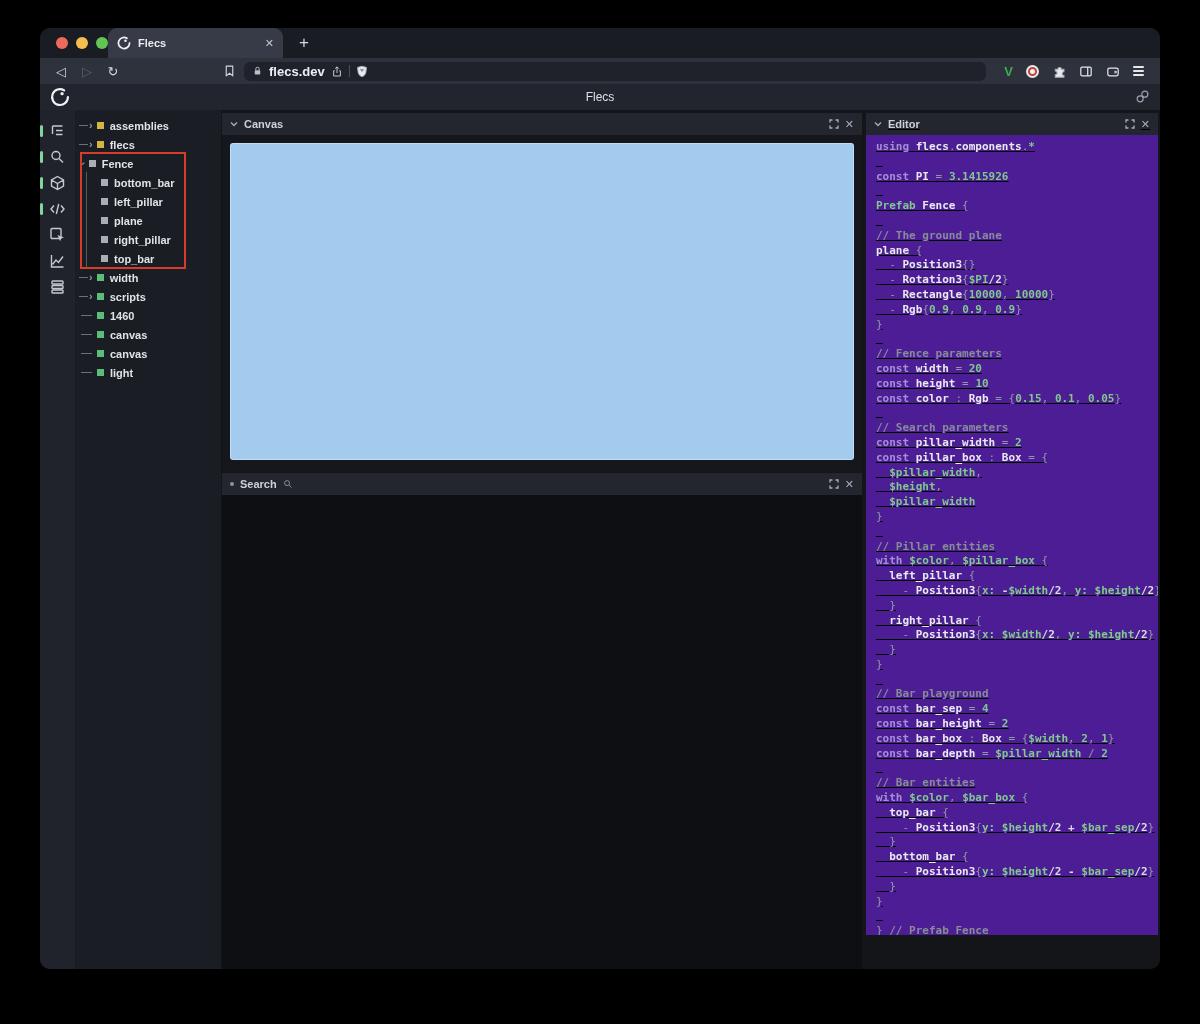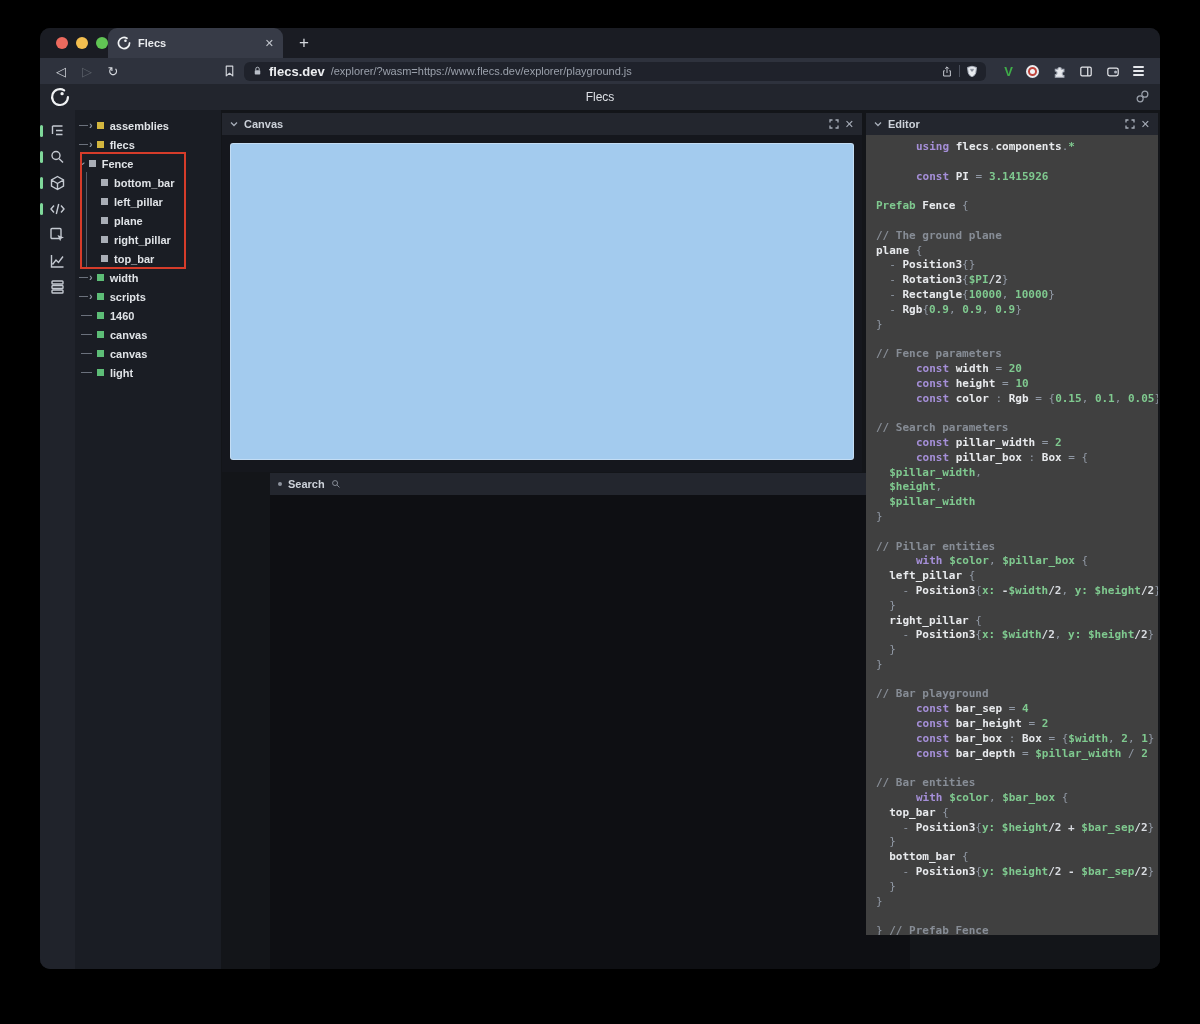--- a/index.html
+++ b/index.html
@@ -79,21 +79,21 @@
   .small-dot { width:4px; height:4px; border-radius:50%; background:#8d939d; }
 
   .canvas-body { height:337px; background:#15171d; padding:8px 8px 12px 8px; }
   .viewport { width:100%; height:317px; border-radius:3px; border:1px solid rgba(255,255,255,0.35); }
 
   .search-body { height:452px; background:#0e0f13; }
 
   .editor-body { height:800px; padding:5px 0 0 10px;
                  font-family:"DejaVu Sans Mono", monospace; font-size:11px; }
   .code-line { height:14.8px; line-height:14.8px; white-space:pre; }
-  .tk-k { color:#a58fd8; font-weight:bold;margin-left:40px; }
+  .tk-k { color:#a58fd8; font-weight:bold; }
   .tk-b { color:#e8eaed; font-weight:bold; }
   .tk-g { color:#7fc98f; font-weight:bold; }
   .tk-p { color:#9098a4; }
   .tk-c { color:#878d96; font-weight:bold; }
   .tk-w { color:#d9dce1; font-weight:bold; }
 </style>
 </head>
 <body>
 
 <div class="stage">
@@ -125,21 +125,20 @@
         <svg width="13" height="14" viewBox="0 0 16 16">
             <path d="M4 2 h8 v12 l-4 -3.2 -4 3.2 z" stroke="#d3d6dc" stroke-width="1.4" fill="none" stroke-linejoin="round"></path>
           </svg>
       </span>
       <div class="urlpill">
         <svg width="11" height="12" viewBox="0 0 16 16">
           <rect x="4" y="7" width="8" height="6" rx="1" fill="#b9bec7"></rect>
           <path d="M5.5 7 v-2 a2.5 2.5 0 0 1 5 0 v2" stroke="#b9bec7" stroke-width="1.4" fill="none"></path>
         </svg>
         <span class="url-domain">flecs.dev</span>
-        <span class="url-path">/explorer/?wasm=https://www.flecs.dev/explorer/playground.js</span>
         <span class="ph-icon">
           <svg width="12" height="13" viewBox="0 0 16 16">
               <path d="M5 7 h-1.5 v7 h9 v-7 H11" stroke="#c8ccd3" stroke-width="1.3" fill="none"></path>
               <path d="M8 10 V2 M5.6 4.2 8 1.8 10.4 4.2" stroke="#c8ccd3" stroke-width="1.3" fill="none"></path>
             </svg>
         </span>
         <span class="pill-div"></span>
         <span class="ph-icon">
           <svg width="12" height="13" viewBox="0 0 16 16">
               <path d="M8 1 L14 2.6 L13 10 C12.5 13 8 15 8 15 C8 15 3.5 13 3 10 L2 2.6 Z" fill="#e8ebef"></path>
@@ -355,42 +354,42 @@
                 <path d="M1 3.5 V1 H3.5 M6.5 1 H9 V3.5 M9 6.5 V9 H6.5 M3.5 9 H1 V6.5"></path>
               </svg>
           </span>
           <span class="ph-close">✕</span>
         </div>
         <div class="canvas-body">
           <div class="viewport" id="viewport" style="background: rgb(163, 203, 238);"></div>
         </div>
       </div>
 
-      <div class="panel" style="left:182px; top:363px; width:640px; height:496px;margin-left:48px;">
+      <div class="panel" style="left:182px; top:363px; width:640px; height:496px;">
         <div class="panel-header">
           <span class="small-dot"></span>
           <span class="panel-title">Search</span>
           <span class="ph-icon">
             <svg width="10" height="10" viewBox="0 0 16 16" style="stroke:#9aa0ab;">
                 <circle cx="6.5" cy="6.5" r="4"></circle>
                 <line x1="9.7" y1="9.7" x2="13.5" y2="13.5"></line>
               </svg>
           </span>
           <span class="ph-flex"></span>
           <span class="ph-icon">
             <svg width="10" height="10" viewBox="0 0 10 10">
                 <path d="M1 3.5 V1 H3.5 M6.5 1 H9 V3.5 M9 6.5 V9 H6.5 M3.5 9 H1 V6.5"></path>
               </svg>
           </span>
           <span class="ph-close">✕</span>
         </div>
         <div class="search-body" style="height:474px;"></div>
       </div>
 
-      <div class="panel" style="left:826px; top:3px; width:292px; height:822px; background:#404040;">
+      <div class="panel" style="left:826px; top:3px; width:292px; height:822px; background:#4c1d95;text-decoration:underline;">
         <div class="panel-header">
           <span class="ph-icon">
             <svg width="8" height="6" viewBox="0 0 8 6">
                 <polyline points="1,1.5 4,4.5 7,1.5"></polyline>
               </svg>
           </span>
           <span class="panel-title">Editor</span>
           <span class="ph-flex"></span>
           <span class="ph-icon">
             <svg width="10" height="10" viewBox="0 0 10 10">

